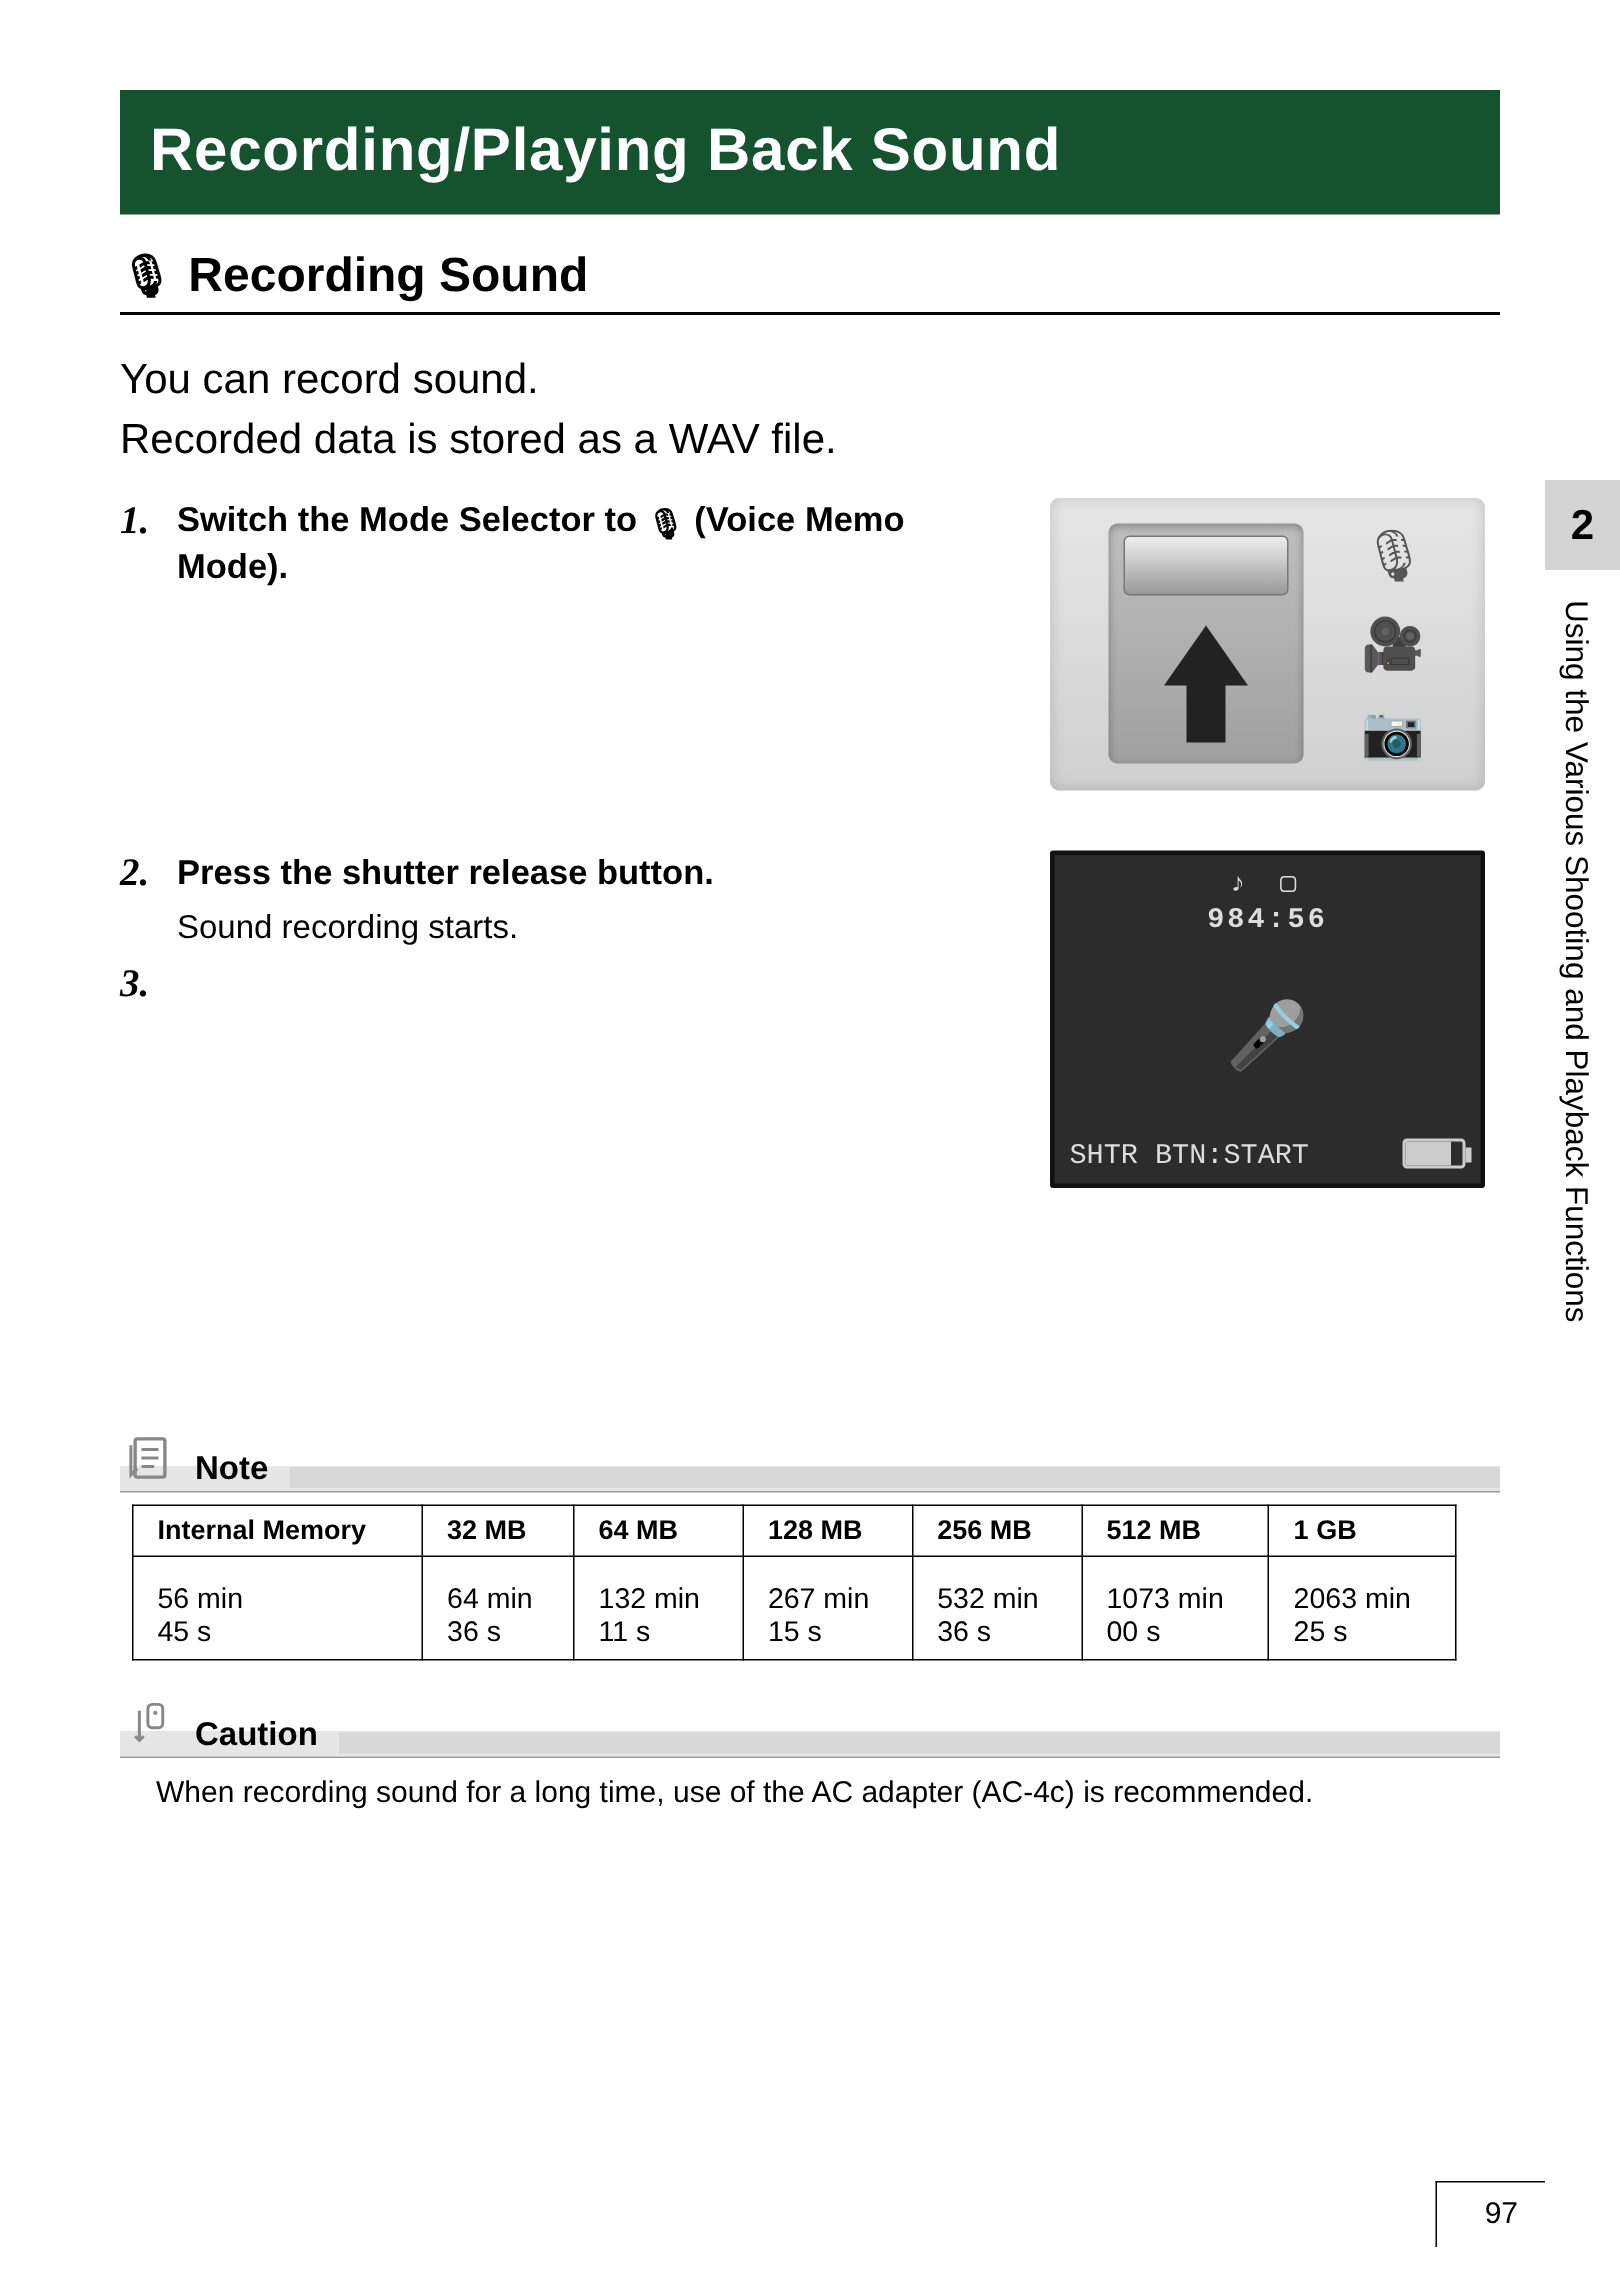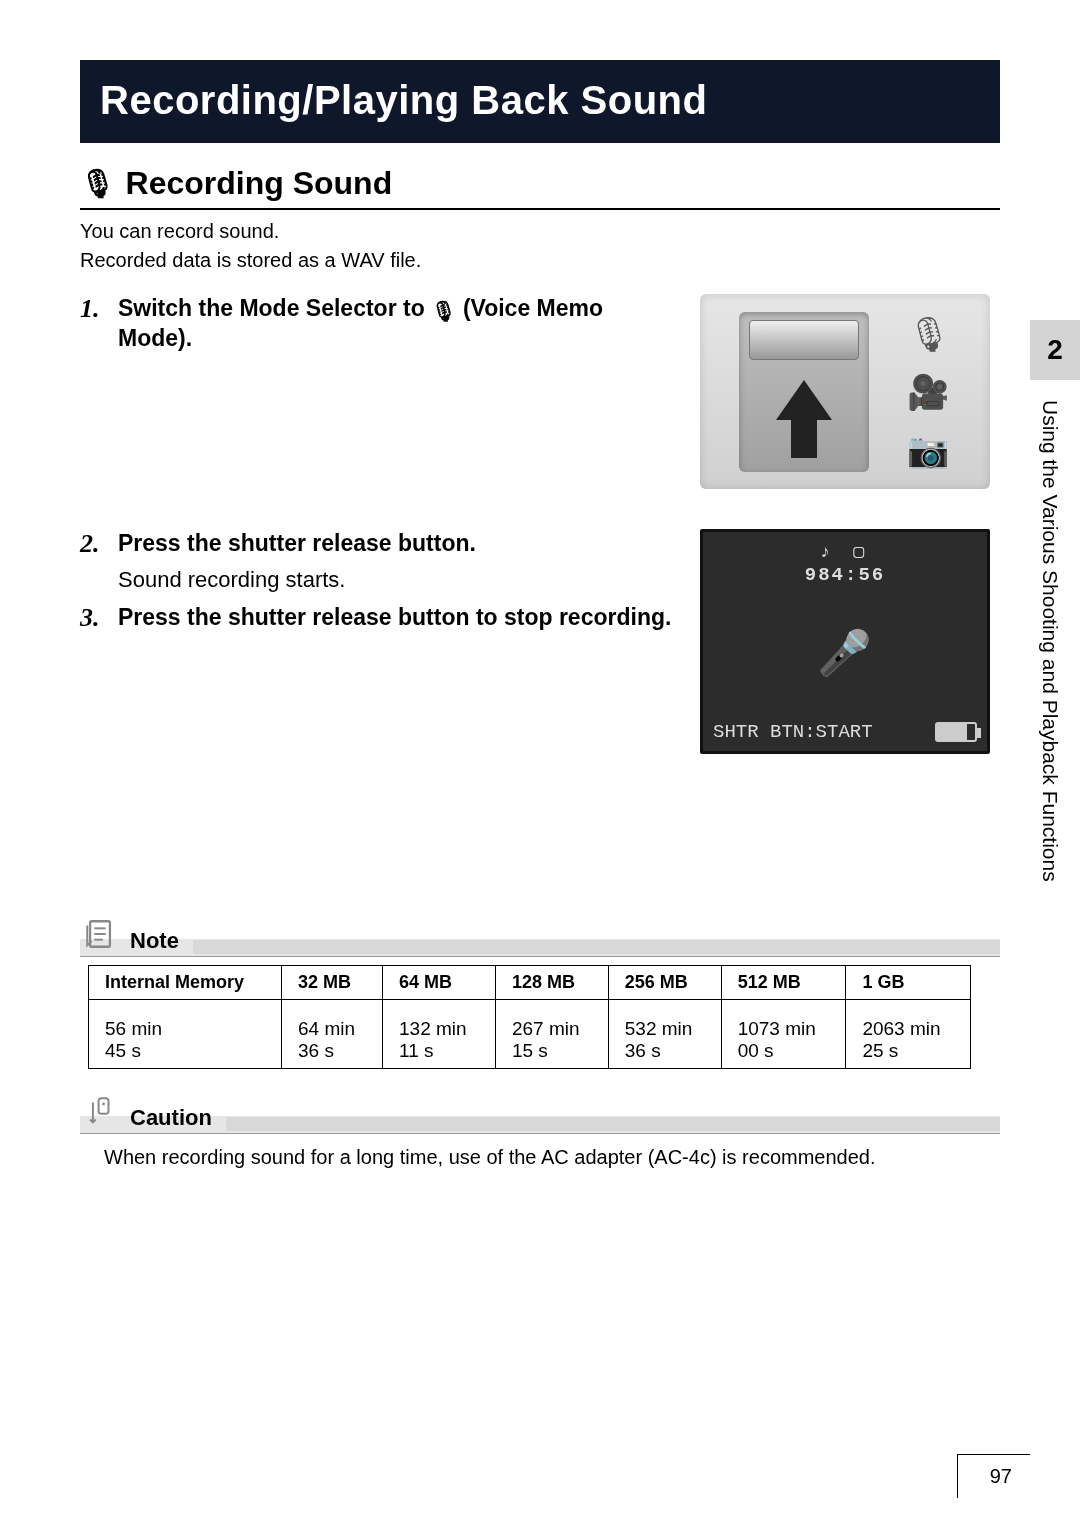--- a/index.html
+++ b/index.html
@@ -12,21 +12,21 @@
     color: #000;
   }
   .page {
     position: absolute;
     left: 80px;
     right: 80px;
     top: 60px;
     bottom: 40px;
   }
   .header-bar {
-    background: #0f172a;
+    background: #14532d;
     color: #fff;
     font-weight: 900;
     font-size: 40px;
     padding: 18px 20px 20px 20px;
     font-family: Arial Black, Arial, sans-serif;
     letter-spacing: 0.5px;
   }
   .section-title {
     display: flex;
     align-items: center;
@@ -36,22 +36,22 @@
     border-bottom: 2px solid #000;
     font-weight: 900;
     font-size: 32px;
     font-family: Arial Black, Arial, sans-serif;
   }
   .mic-icon-lg {
     font-size: 28px;
     line-height: 1;
   }
   .intro {
-    margin-top: 8px;
-    font-size: 20px;
+    margin-top: 24px;
+    font-size: 28px;
     line-height: 1.35;
   }
   .intro p { margin-bottom: 2px; }
 
   .steps-block {
     margin-top: 20px;
   }
   .step-row {
     display: flex;
     align-items: flex-start;
@@ -157,21 +157,21 @@
     color: #ddd;
     font-family: "Courier New", monospace;
     font-size: 19px;
     padding: 8px 10px;
   }
   .lcd-top { text-align: center; }
   .lcd-top-icons { letter-spacing: 6px; font-size: 18px;}
   .lcd-time { font-weight: 700; letter-spacing: 2px; margin-top: 2px;}
   .lcd-mid { text-align: center; color: #aaa; font-size: 44px;}
   .lcd-bot {
-    display: flex; justify-content: space-between; align-items: center;
+    display: flex; justify-content: space-between; align-items: flex-start;
   }
   .lcd-bat {
     width: 42px; height: 20px; border: 2px solid #ccc; border-radius: 3px; position: relative;
     background: linear-gradient(to right, #ccc 80%, transparent 80%);
   }
   .lcd-bat:after {
     content:""; position:absolute; right:-6px; top:4px; width:4px; height:10px; background:#ccc;
   }
 
   .step-group-2 {
@@ -312,21 +312,20 @@
 
     <div class="step-group-2">
       <div class="step-text-col">
         <div class="step">
           <span class="step-num">2.</span>
           <span class="step-title">Press the shutter release button.</span>
         </div>
         <div class="step-sub">Sound recording starts.</div>
         <div class="step">
           <span class="step-num">3.</span>
-          <span class="step-title">Press the shutter release button to stop recording.</span>
         </div>
       </div>
       <div class="img-col">
         <div class="lcd">
           <div class="lcd-top">
             <div class="lcd-top-icons">♪  ▢</div>
             <div class="lcd-time">984:56</div>
           </div>
           <div class="lcd-mid">🎤</div>
           <div class="lcd-bot">

